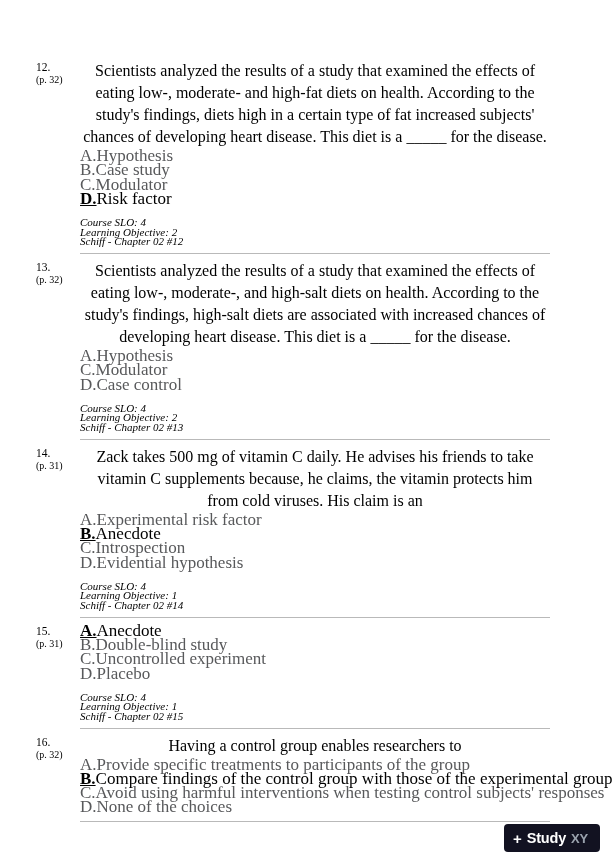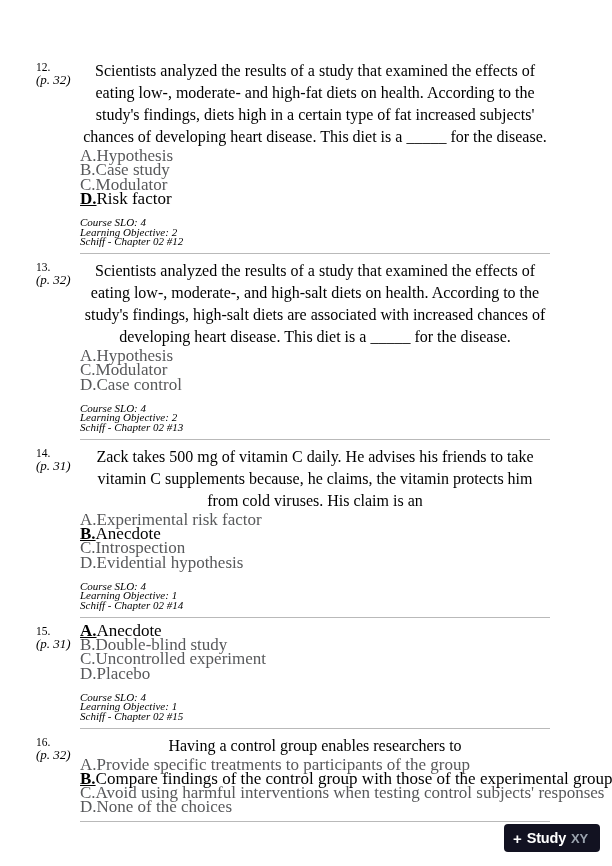--- a/index.html
+++ b/index.html
@@ -40,22 +40,21 @@
     top: 0;
     width: 44px;
     text-align: left;
   }
   .q-num {
     font-size: 11.5px;
     line-height: 14px;
     display: block;
   }
   .q-page {
-    font-size: 13px;
-    font-style: italic;
+    font-size: 10px;
     line-height: 11px;
     display: block;
   }
   .q-body {
     margin-left: 72px;
     padding-right: 30px;
   }
   .q-stem {
     font-size: 16px;
     line-height: 22px;

